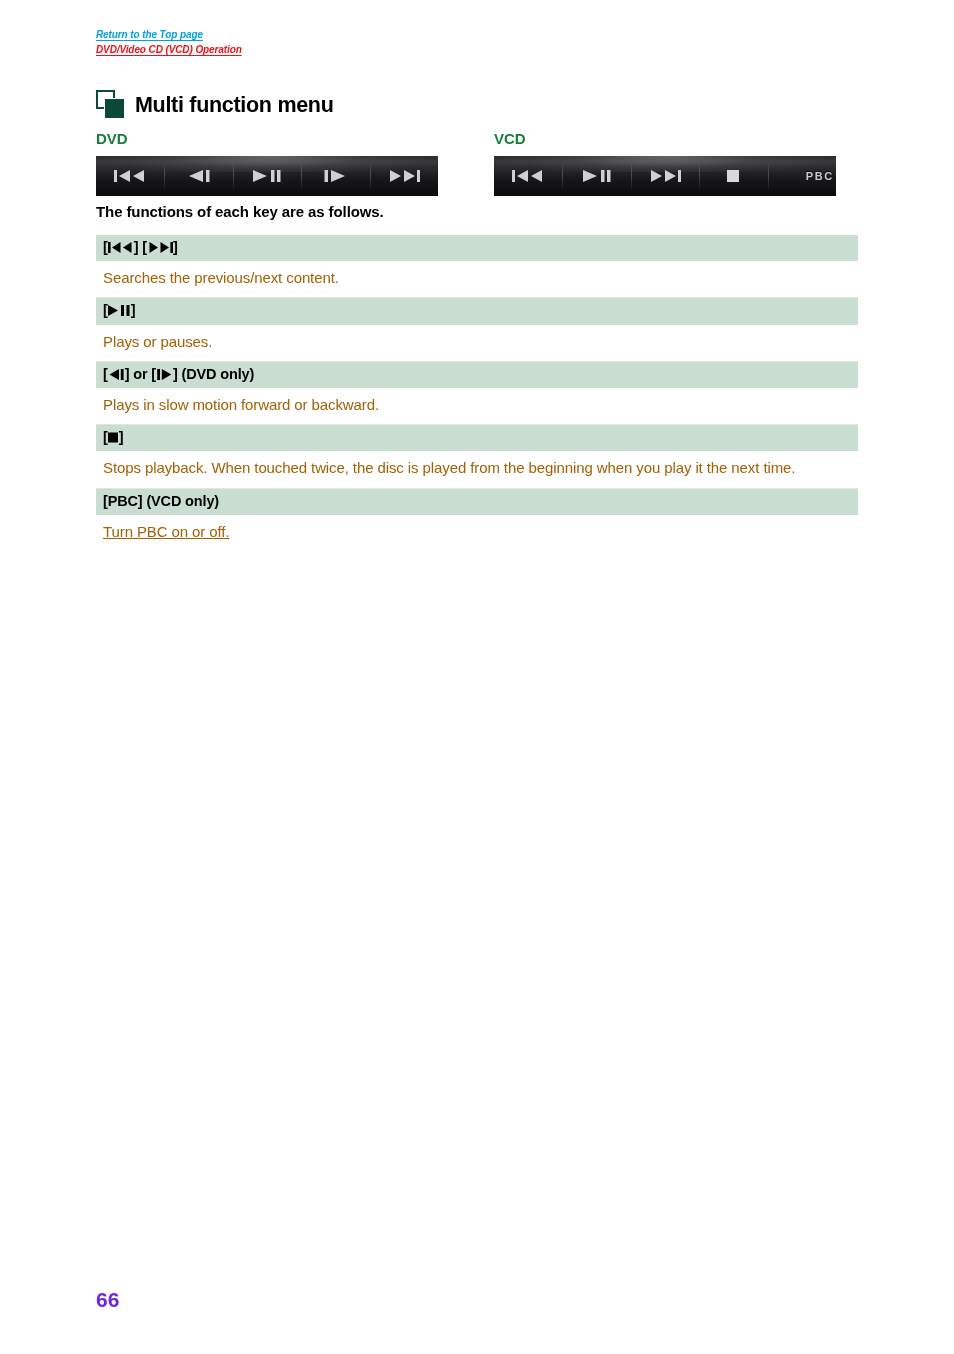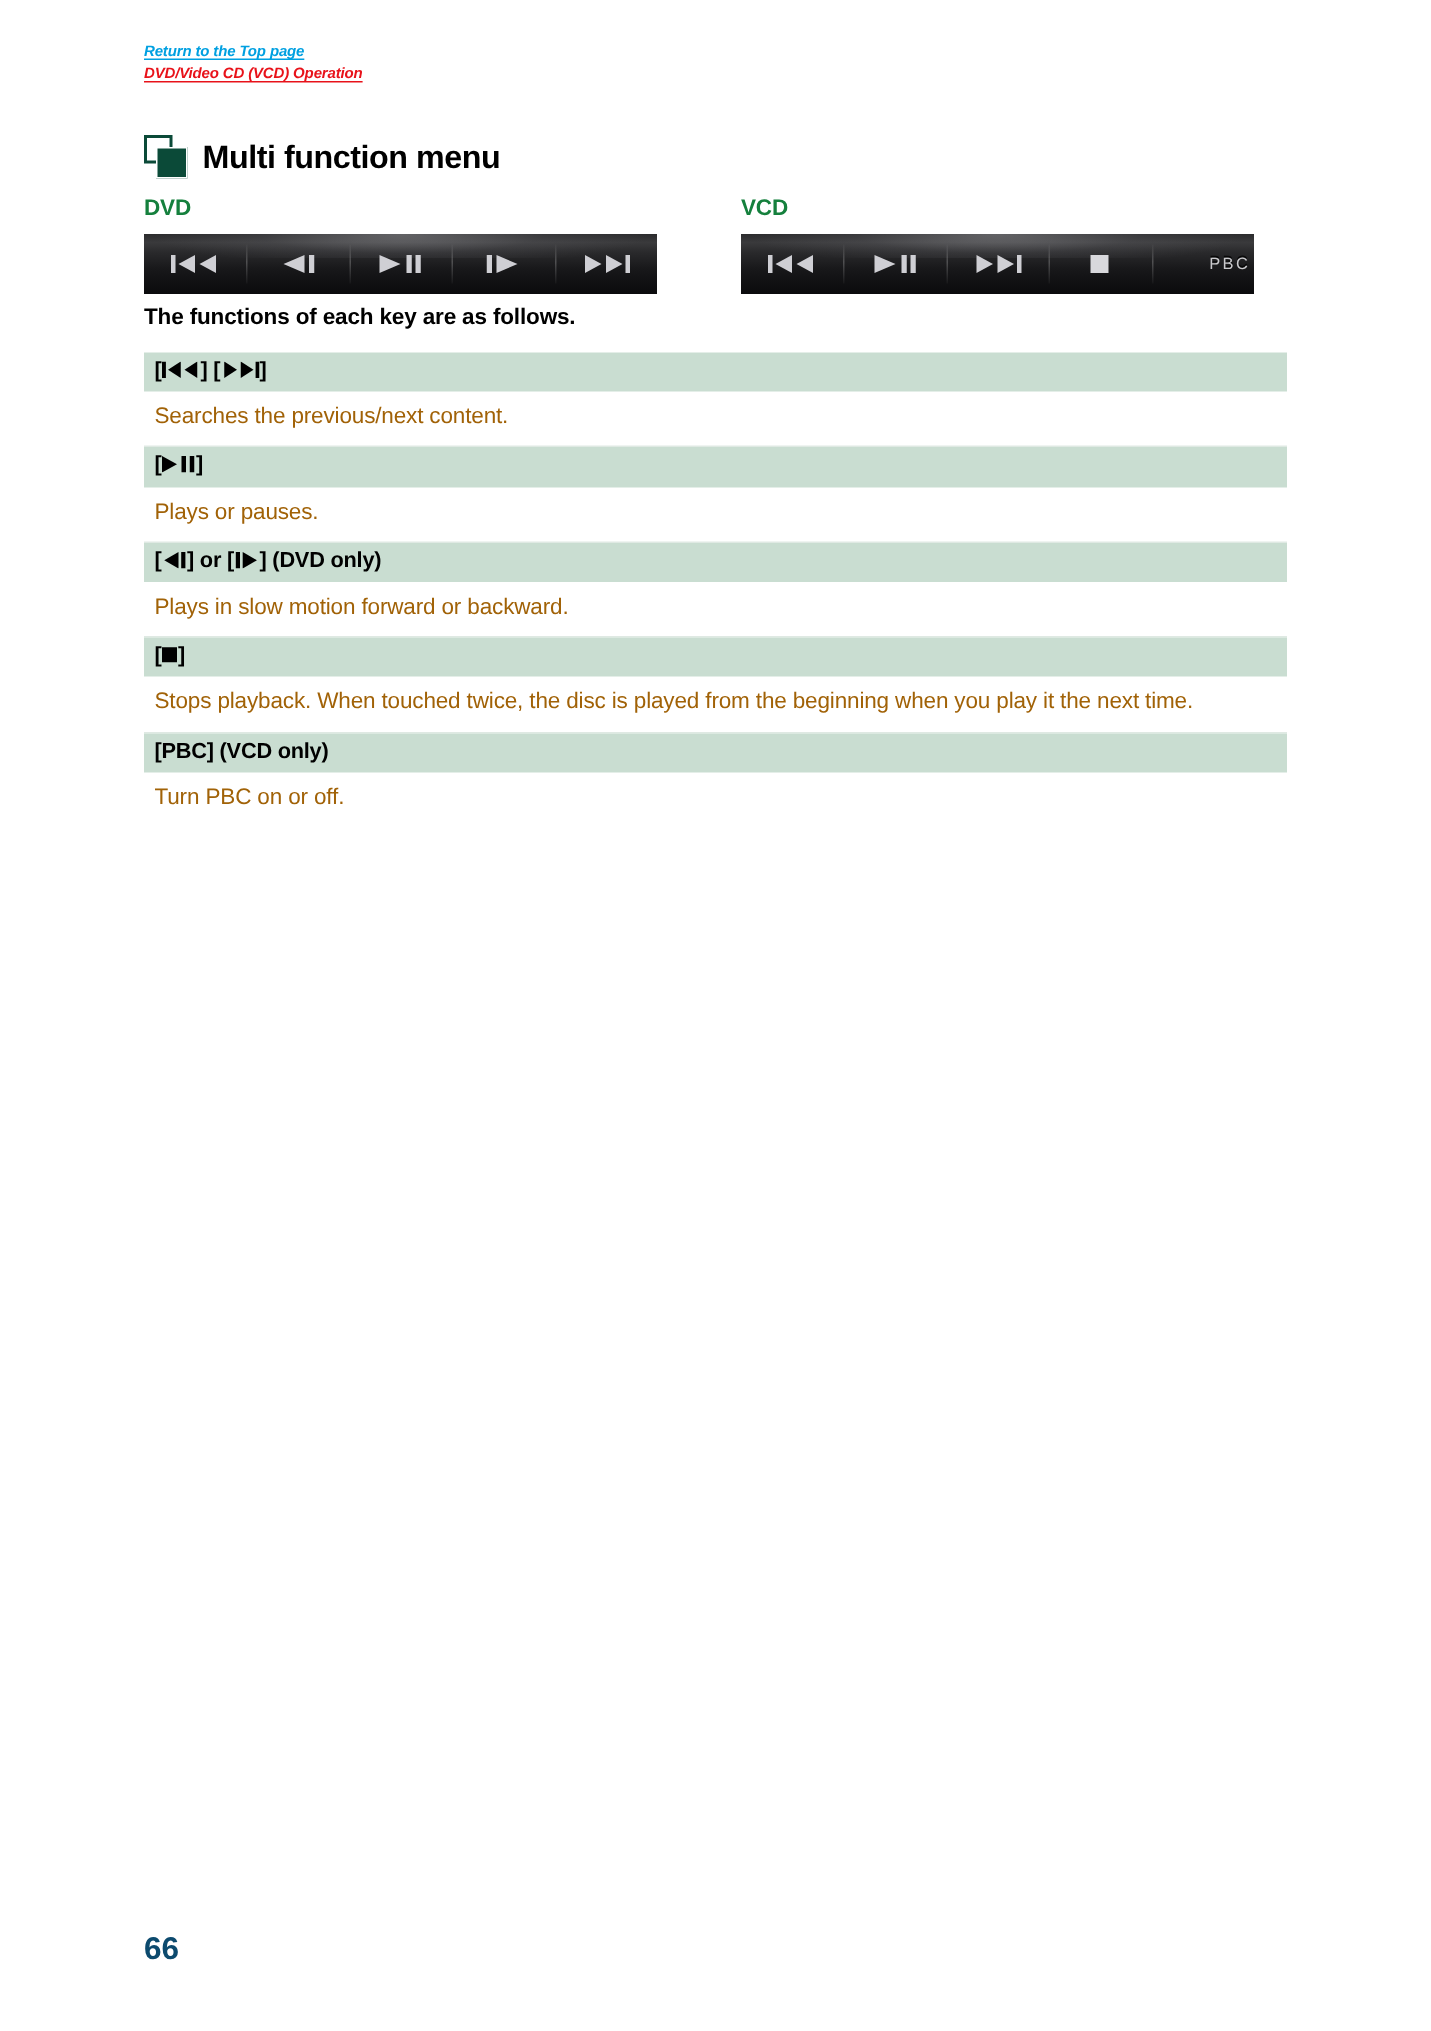--- a/index.html
+++ b/index.html
@@ -138,21 +138,21 @@
     bottom: 7px;
     width: 1px;
     background: linear-gradient(to bottom,
         rgba(255,255,255,0.02) 0%,
         rgba(255,255,255,0.22) 45%,
         rgba(255,255,255,0.03) 100%);
   }
   .bar-key svg { display: block; }
   .pbc-text {
     font-size: 11px;
-    font-weight: normal;
+    font-weight: bold;
     letter-spacing: 1.6px;
     color: #c9c9cc;
     text-shadow: 0 -1px 0 rgba(0,0,0,0.8);
     margin-left: 36px;
   }
 
   
   .intro-line {
     position: absolute;
     left: 96px;
@@ -181,30 +181,30 @@
   }
   .key-head svg { vertical-align: -1px; }
   .key-body {
     padding: 6px 7px 9px 7px;
     font-size: 15px;
     color: #a16207;
     line-height: 1.42;
     border-bottom: 1.5px solid #dfe9e3;
     letter-spacing: -0.1px;
   }
-  .key-body.last { border-bottom: none; }
+  .key-body.last { border-bottom: none; text-decoration: underline; }
 
   
   .page-number {
     position: absolute;
     left: 96px;
     top: 1288px;
     font-size: 21px;
     font-weight: bold;
-    color: #0c4a6e;
+    color: #6d28d9;
   }
 </style>
 </head>
 <body>
 
 <div class="breadcrumb">
   <a class="crumb-link crumb-top" href="#">Return to the Top page</a>
   <a class="crumb-link crumb-section" href="#">DVD/Video CD (VCD) Operation</a>
 </div>
 

